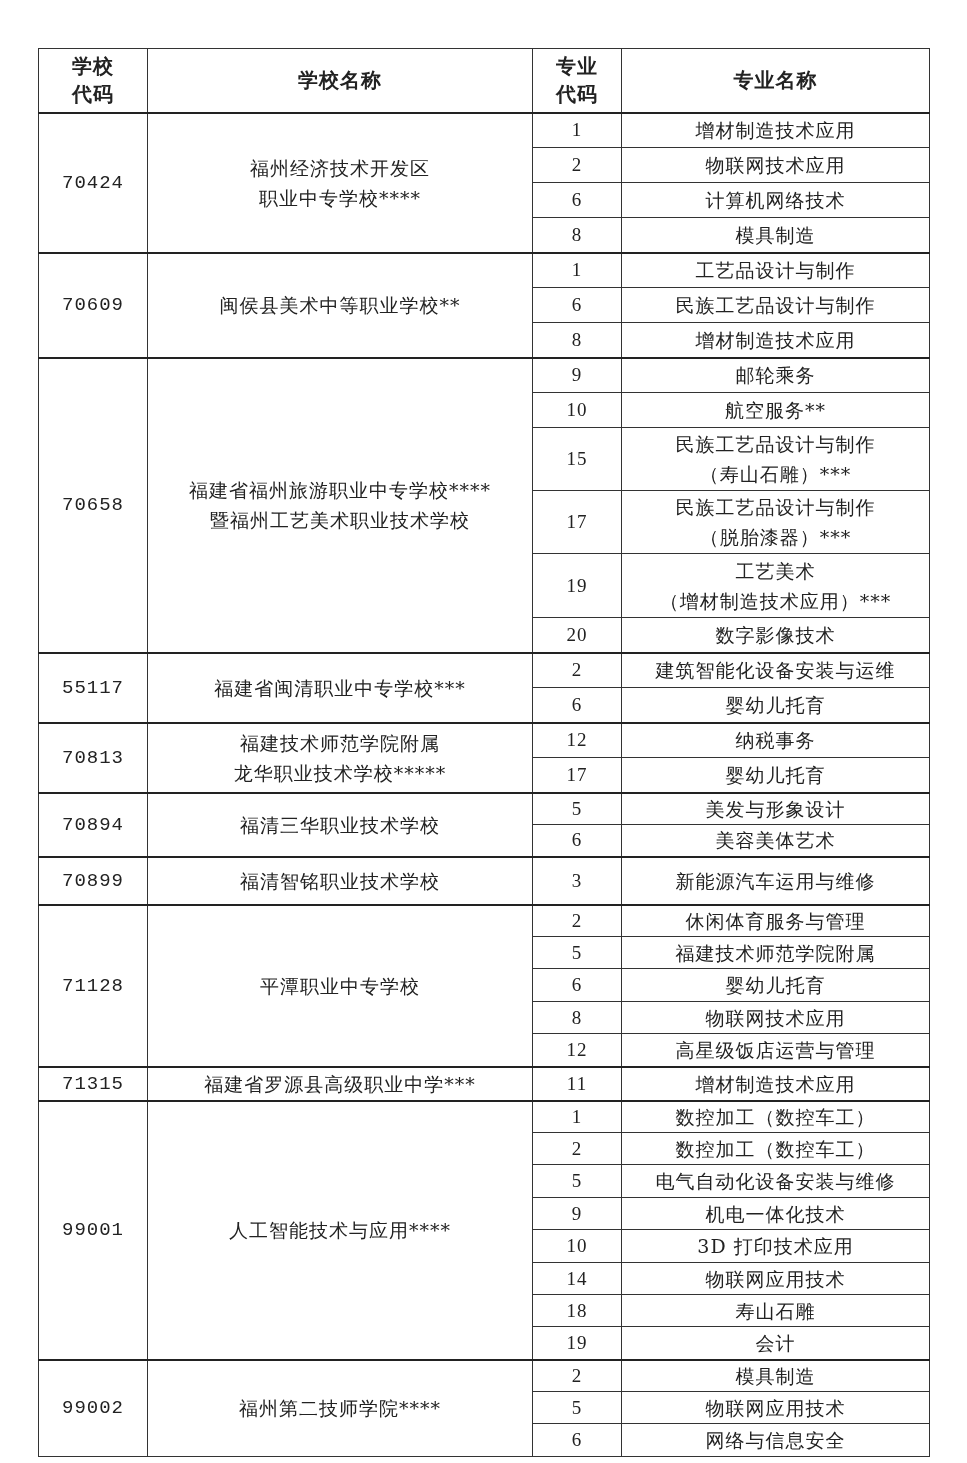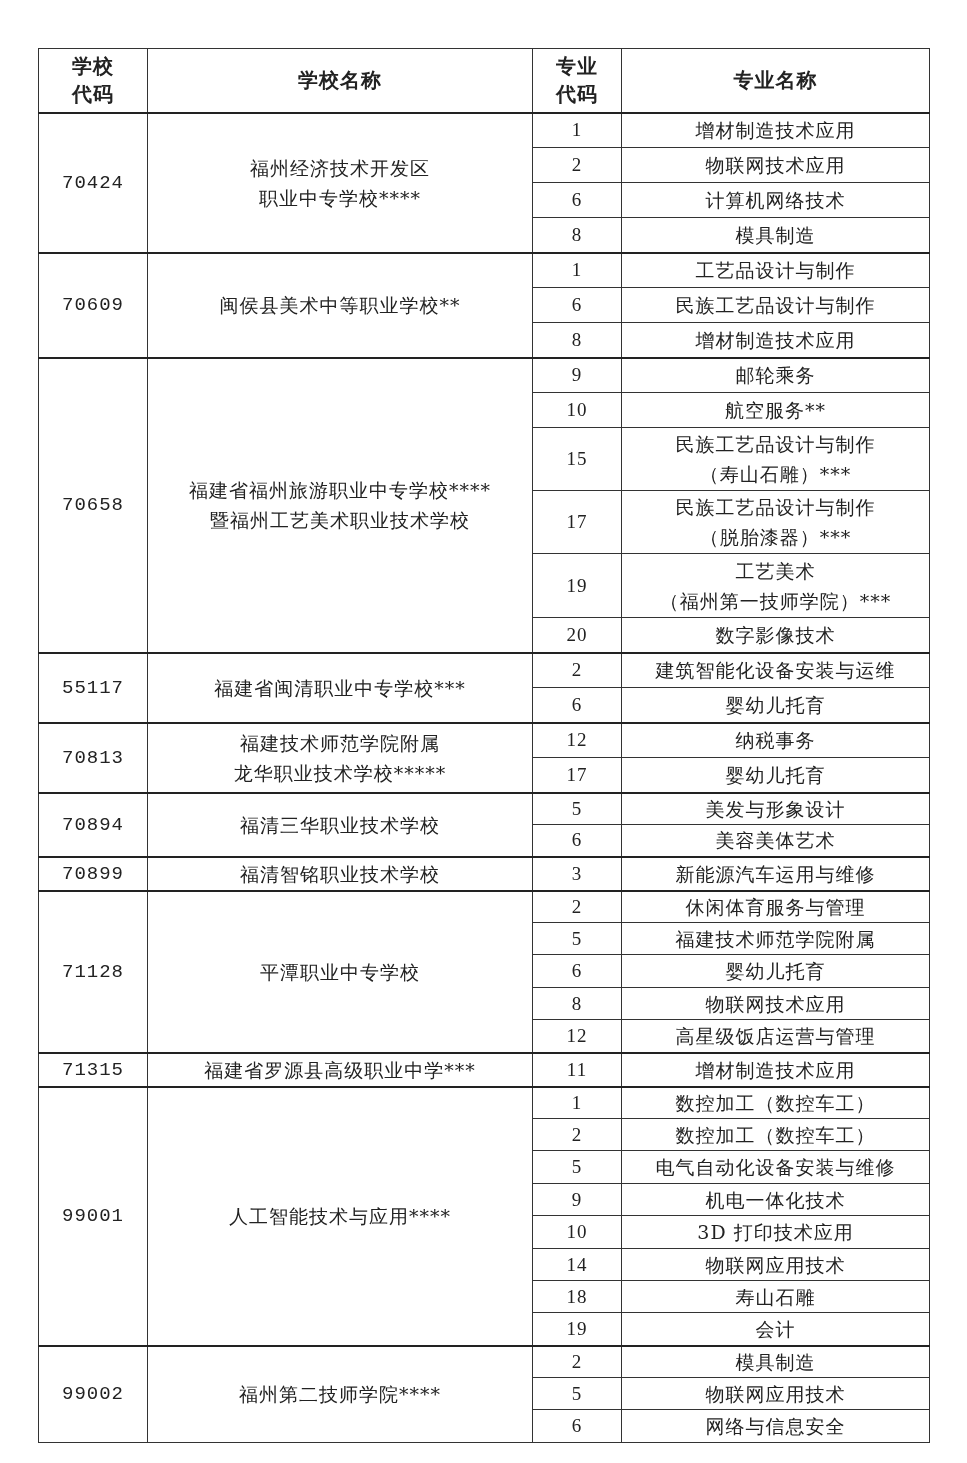--- a/index.html
+++ b/index.html
@@ -119,21 +119,21 @@
         <td class="mcode">17</td>
         <td>
           <span class="line">民族工艺品设计与制作</span>
           <span class="line">（脱胎漆器）***</span>
         </td>
       </tr>
       <tr style="height: 64px;">
         <td class="mcode">19</td>
         <td>
           <span class="line">工艺美术</span>
-          <span class="line">（福州第一技师学院）***</span>
+          <span class="line">（增材制造技术应用）***</span>
         </td>
       </tr>
       <tr style="height: 35px;">
         <td class="mcode">20</td>
         <td>
           <span class="line">数字影像技术</span>
         </td>
       </tr>
       <tr class="grp-start" style="height: 35px;">
         <td class="code" rowspan="2">55117</td>
@@ -177,21 +177,21 @@
         <td>
           <span class="line">美发与形象设计</span>
         </td>
       </tr>
       <tr style="height: 32px;">
         <td class="mcode">6</td>
         <td>
           <span class="line">美容美体艺术</span>
         </td>
       </tr>
-      <tr class="grp-start" style="height: 34px;">
+      <tr class="grp-start" style="height: 48px;">
         <td class="code" rowspan="1">70899</td>
         <td rowspan="1">
           <span class="line">福清智铭职业技术学校</span>
         </td>
         <td class="mcode">3</td>
         <td>
           <span class="line">新能源汽车运用与维修</span>
         </td>
       </tr>
       <tr class="grp-start" style="height: 32px;">

